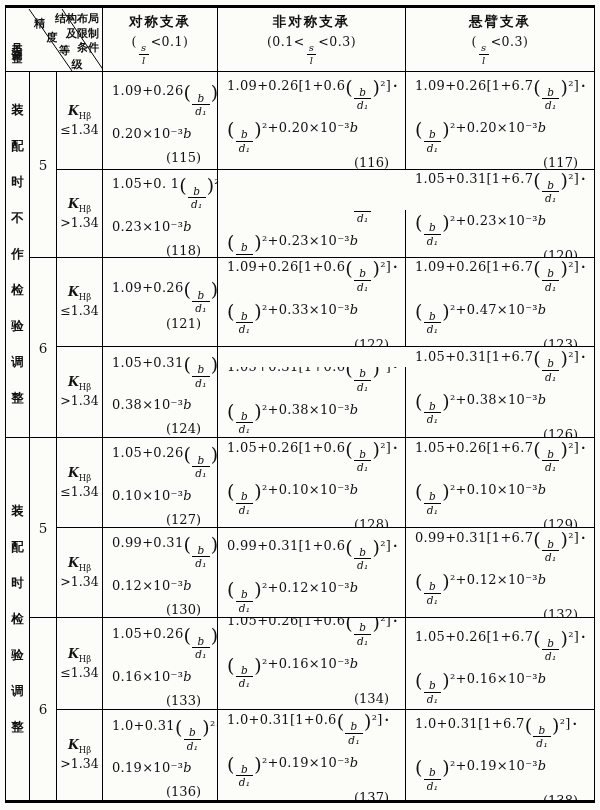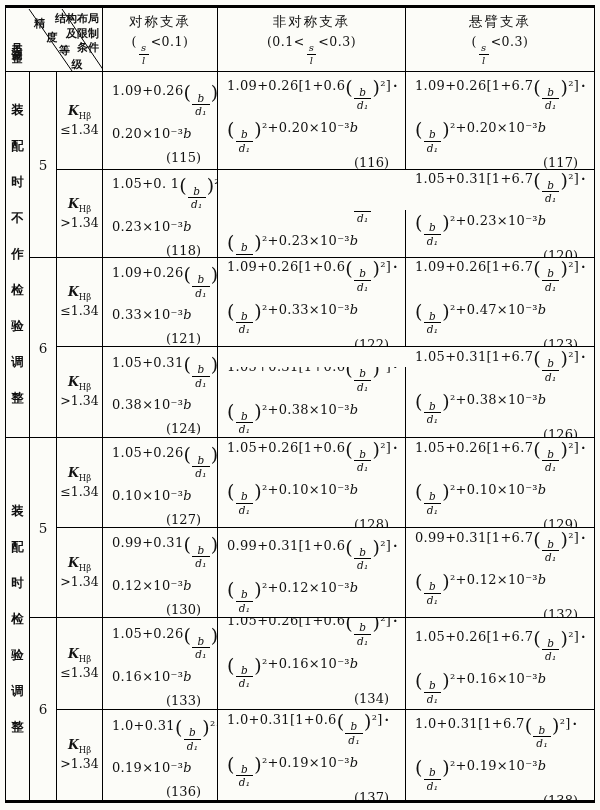--- a/index.html
+++ b/index.html
@@ -45,21 +45,21 @@
     position:absolute;right:3px;top:4px;text-align:right;
     font-size:11px;line-height:14.5px;font-weight:600;white-space:nowrap;
   }
   .diag-ch{position:absolute;font-size:11px;font-weight:600;}
 
   
   .hcell{
     display:flex;flex-direction:column;align-items:center;justify-content:center;
     gap:3px;font-size:13.5px;
   }
-  .htitle{font-weight:400;letter-spacing:2px;}
+  .htitle{font-weight:700;letter-spacing:2px;}
   .hcond{font-size:12.5px;letter-spacing:0.5px;}
 
   
   .vlabel{
     display:flex;flex-direction:column;align-items:center;justify-content:center;
     gap:19px;font-size:12.5px;font-weight:600;height:100%;
   }
   
   .gcell{display:flex;align-items:center;justify-content:center;font-size:13.5px;}
   
@@ -223,21 +223,20 @@
       <div class="cell gcell" style="grid-area: 4 / 2 / 6;">6</div>
       <div class="cell ccell" style="grid-area: 4 / 3 / 5;">
         <span><span class="ksym">K</span><sub>Hβ</sub></span>
         <span>≤1.34</span>
       </div>
       <div class="cell fcell" style="grid-area: 4 / 4 / 5;">
         <div class="fline">1.09+0.26<span class="pa">(</span><span class="fr">
             <span class="fn"><i>b</i></span>
             <span class="fd"><i>d</i>₁</span>
           </span><span class="pa">)</span>²+</div>
-        <div class="fline">0.33×10⁻³<i>b</i></div>
         <div class="fno">(121)</div>
       </div>
       <div class="cell fcell" style="grid-area: 4 / 5 / 5;">
         <div class="fline">1.09+0.26<span class="&lt;i&gt;b&lt;/i&gt;&lt;i&gt;b&lt;/i&gt;r">[</span>1+0.6<span class="pa">(</span><span class="fr">
             <span class="fn"><i>b</i></span>
             <span class="fd"><i>d</i>₁</span>
           </span><span class="pa">)</span>²<span class="&lt;i&gt;b&lt;/i&gt;&lt;i&gt;b&lt;/i&gt;r">]</span><span class="mdot">·</span></div>
         <div class="fline"><span class="pa">(</span><span class="fr">
             <span class="fn"><i>b</i></span>
             <span class="fd"><i>d</i>₁</span>

